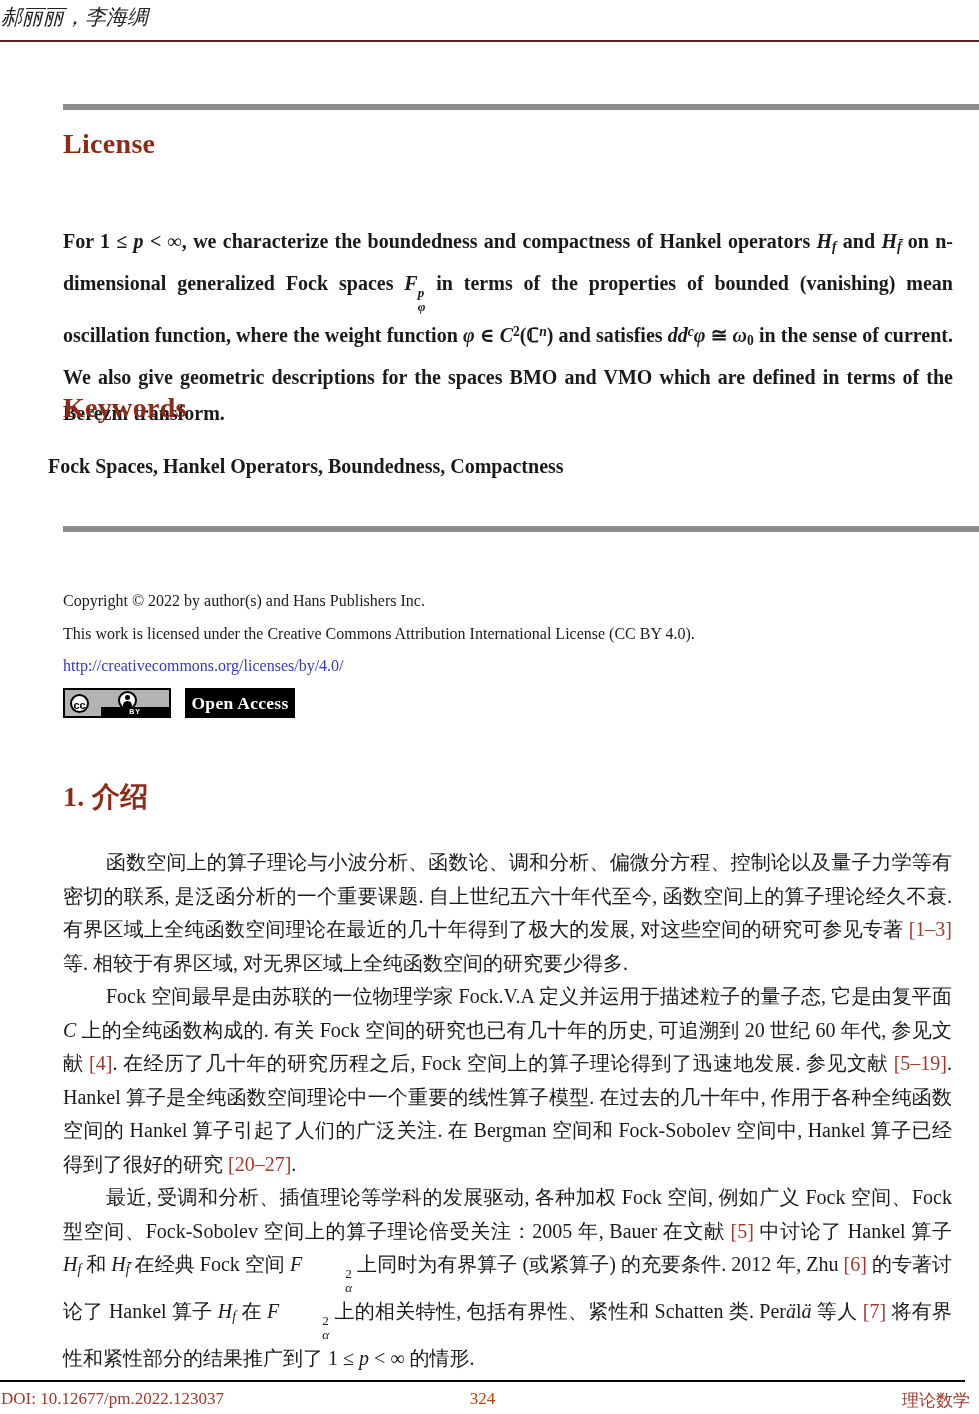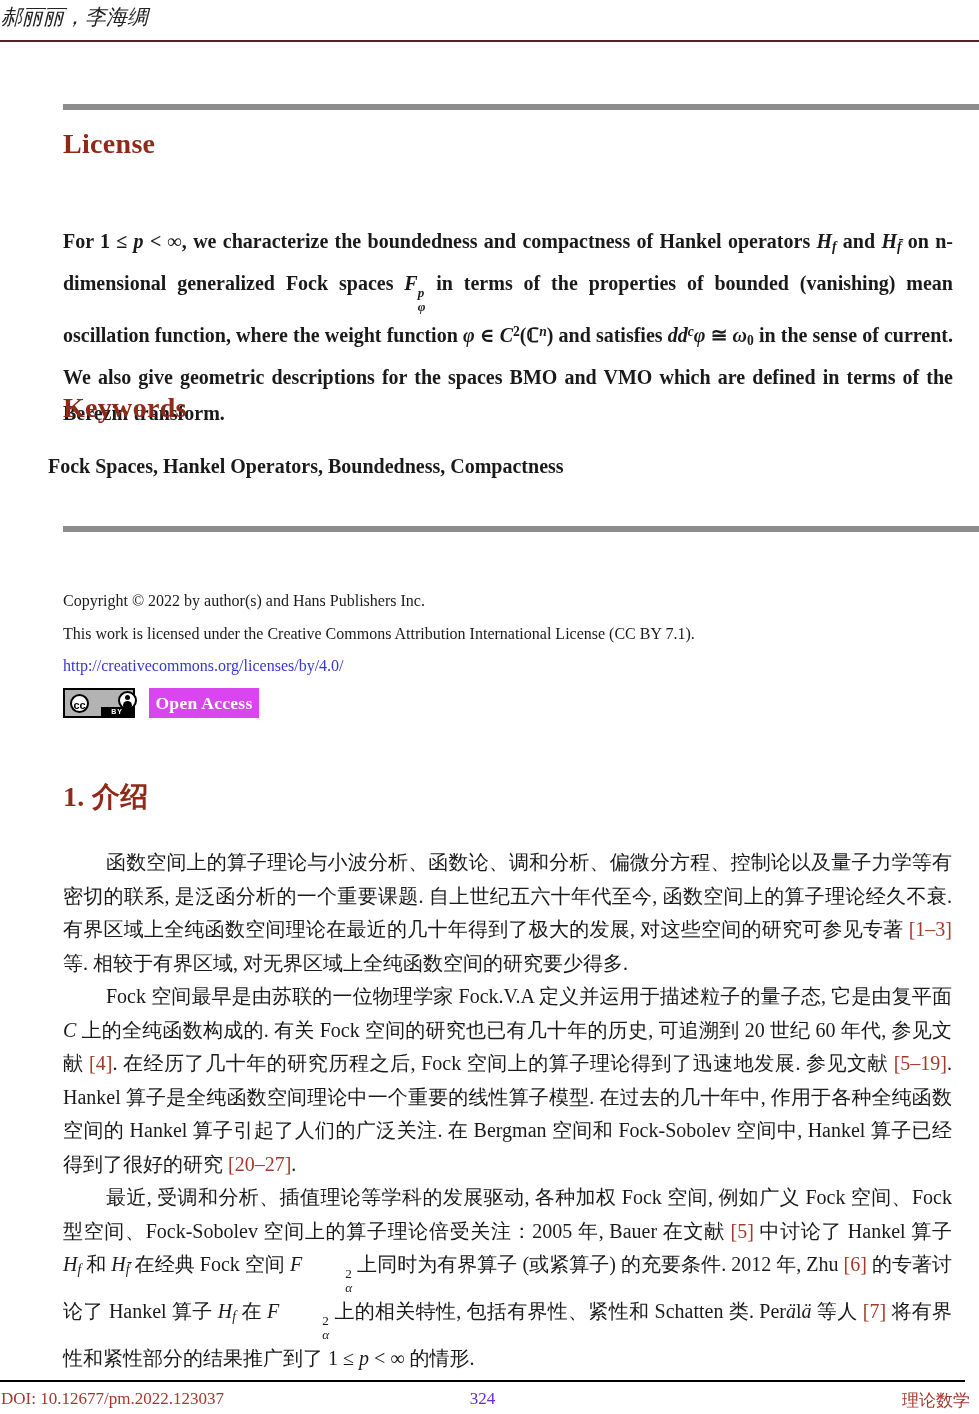--- a/index.html
+++ b/index.html
@@ -54,21 +54,21 @@
   .copyright-block{
     position:absolute;top:585px;left:63px;width:900px;
     font-size:16px;line-height:32.5px;
   }
   .cc-url{color:var(--link);text-decoration:none;cursor:pointer;}
   .badges{
     position:absolute;top:688px;left:63px;height:30px;
     display:flex;align-items:center;gap:14px;
   }
   .cc-badge{
-    position:relative;width:72px;height:30px;
+    position:relative;width:108px;height:30px;
     background:#b3b3b3;border:2px solid #000;
     display:flex;align-items:flex-start;
   }
   .cc-circle{
     position:absolute;left:5px;top:4px;
     width:19px;height:19px;border:2px solid #000;border-radius:50%;
     background:#fff;
     font-family:"Liberation Sans","DejaVu Sans",sans-serif;
     font-weight:bold;font-size:11px;line-height:19px;text-align:center;color:#000;
   }
@@ -80,40 +80,40 @@
   .p-head{display:block;width:5px;height:5px;border-radius:50%;background:#000;margin:2px auto 1px;}
   .p-body{display:block;width:9px;height:8px;border-radius:5px 5px 0 0;background:#000;margin:0 auto;}
   .cc-by-strip{
     position:absolute;left:36px;right:0;bottom:0;height:9px;
     background:#000;color:#fff;
     font-family:"Liberation Sans","DejaVu Sans",sans-serif;
     font-size:7px;font-weight:bold;line-height:9px;text-align:center;
     letter-spacing:1px;
   }
   .oa-badge{
-    width:110px;height:30px;background:#d946ef;color:#fff;
+    width:110px;height:30px;background:#000000;color:#fff;
     font-size:17.5px;font-weight:bold;
     display:flex;align-items:center;justify-content:center;
     letter-spacing:0.3px;
   }
   .body-text{
     position:absolute;top:846px;left:63px;width:889px;
     font-size:20px;line-height:33.5px;
     text-align:justify;
   }
   .body-text p{text-indent:2.15em;}
   .footer-rule{
     position:absolute;top:1380px;left:0;width:965px;height:2px;background:#000;
   }
   .footer{
     position:absolute;top:1389px;left:0;width:979px;height:24px;
     font-size:17px;
   }
   .footer .doi{position:absolute;left:1px;top:0;color:var(--cite);cursor:pointer;}
-  .footer .pagenum{position:absolute;left:0;width:965px;text-align:center;top:0;color:#6d28d9;}
+  .footer .pagenum{position:absolute;left:0;width:965px;text-align:center;top:0;color:#c2410c;}
   .footer .journal{position:absolute;right:9px;top:0;color:var(--cite);cursor:pointer;}
   
   .seg-math{font-style:italic;}
   .seg-cite{color:var(--cite);cursor:pointer;}
   .seg-sup,.seg-supi{font-size:0.68em;vertical-align:0.45em;}
   .seg-sub,.seg-subi{font-size:0.68em;vertical-align:-0.22em;}
   .seg-supi,.seg-subi{font-style:italic;}
   .ss{
     display:inline-flex;flex-direction:column;
     font-size:0.66em;line-height:1.05;vertical-align:-0.55em;
@@ -137,21 +137,21 @@
         <span class="it">φ</span>
       </span> in terms of the properties of bounded (vanishing) mean oscillation function, where the weight function <span class="seg-math">φ</span> ∈ <span class="seg-math">C</span><span class="seg-sup">2</span>(ℂ<span class="seg-supi">n</span>) and satisfies <span class="seg-math">dd</span><span class="seg-supi">c</span><span class="seg-math">φ</span> ≅ <span class="seg-math">ω</span><span class="seg-sub">0</span> in the sense of current. We also give geometric descriptions for the spaces BMO and VMO which are defined in terms of the Berezin transform.</div>
 
   <div class="heading h-keywords">Keywords</div>
   <div class="keywords-text">Fock Spaces, Hankel Operators, Boundedness, Compactness</div>
 
   <div class="graybar two"></div>
 
   <div class="copyright-block">
     <div>Copyright © 2022 by author(s) and Hans Publishers Inc.</div>
-    <div>This work is licensed under the Creative Commons Attribution International License (CC BY 7.1).</div>
+    <div>This work is licensed under the Creative Commons Attribution International License (CC BY 4.0).</div>
     <div><span class="cc-url">http://creativecommons.org/licenses/by/4.0/</span></div>
   </div>
 
   <div class="badges">
     <div class="cc-badge">
       <span class="cc-circle">cc</span>
       <span class="person-circle">
         <span class="p-head"></span>
           <span class="p-body"></span>
       </span>

